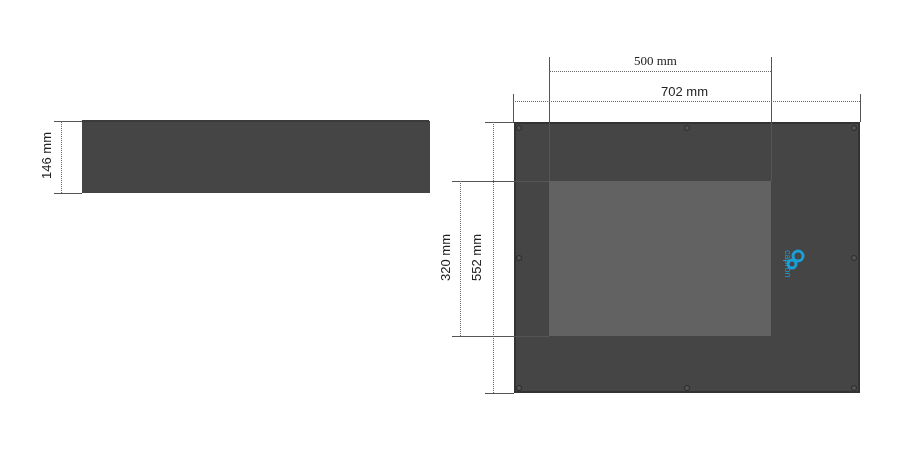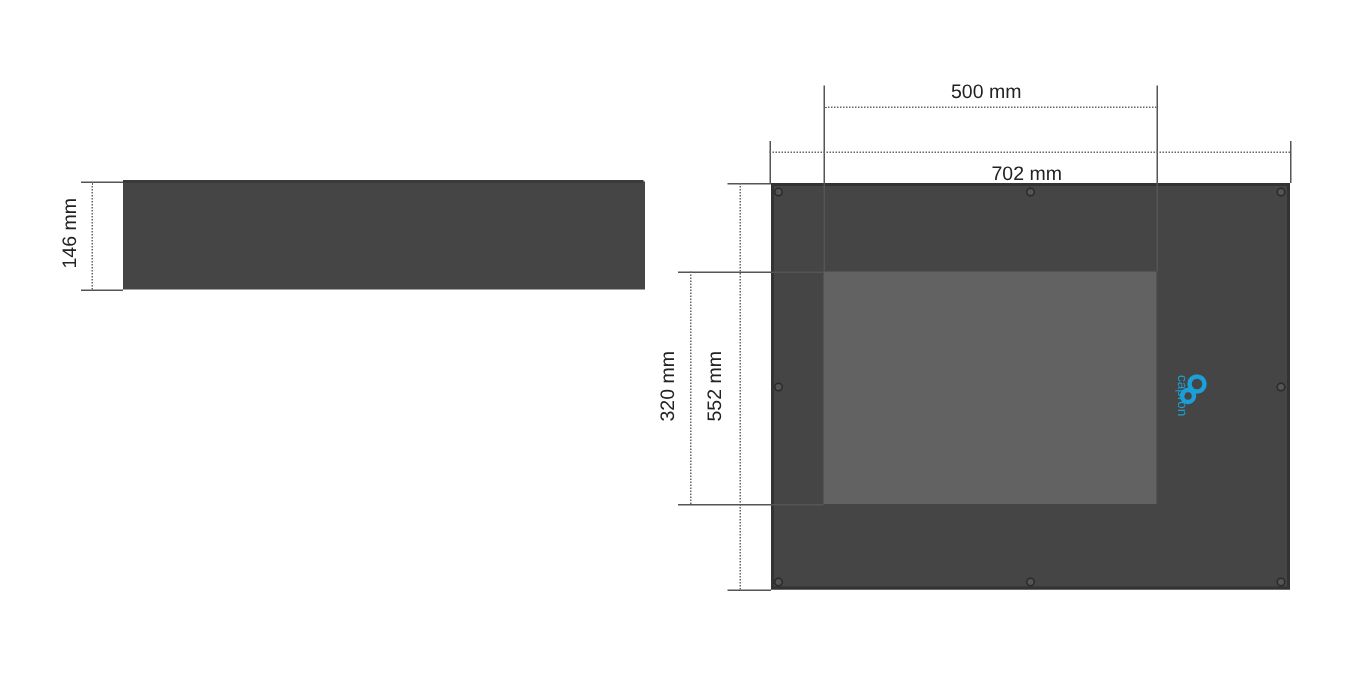--- a/index.html
+++ b/index.html
@@ -46,26 +46,26 @@
   <svg width="30" height="40" viewBox="0 0 30 40">
     <circle cx="20" cy="12" r="5" fill="none" stroke="#1a9fd6" stroke-width="3"></circle>
     <circle cx="14" cy="20" r="4" fill="none" stroke="#1a9fd6" stroke-width="3"></circle>
     <text x="0" y="0" transform="translate(7,6) rotate(90)" font-size="9" fill="#1a9fd6" font-family="Liberation Sans, sans-serif">capron</text>
   </svg>
 </div>
 
 <div class="abs vline" style="left:549px; top:57px; height:124px;"></div>
 <div class="abs vline" style="left:771px; top:57px; height:124px;"></div>
 <div class="abs hdot" style="left:549px; top:71px; width:222px;"></div>
-<div class="abs label" style="left:634px; top:53px;">500 mm</div>
+<div class="abs label" style="left:634px; top:53px;font-family:Liberation Serif, serif;">500 mm</div>
 
 <div class="abs vline" style="left:513px; top:94px; height:28px;"></div>
 <div class="abs vline" style="left:860px; top:94px; height:28px;"></div>
 <div class="abs hdot" style="left:513px; top:101px; width:347px;"></div>
-<div class="abs label" style="left:661px; top:84px;margin-top:24px;">702 mm</div>
+<div class="abs label" style="left:661px; top:84px;">702 mm</div>
 
 <div class="abs hline" style="left:485px; top:122px; width:29px;"></div>
 <div class="abs hline" style="left:485px; top:393px; width:29px;"></div>
 <div class="abs vdot" style="left:493px; top:122px; height:271px;"></div>
 <div class="abs label vlabel" style="left:448px; top:250px; width:56px; text-align:center;">552 mm</div>
 
 <div class="abs hline" style="left:452px; top:181px; width:97px;"></div>
 <div class="abs hline" style="left:452px; top:336px; width:97px;"></div>
 <div class="abs vdot" style="left:460px; top:181px; height:155px;"></div>
 <div class="abs label vlabel" style="left:417px; top:250px; width:56px; text-align:center;">320 mm</div>

